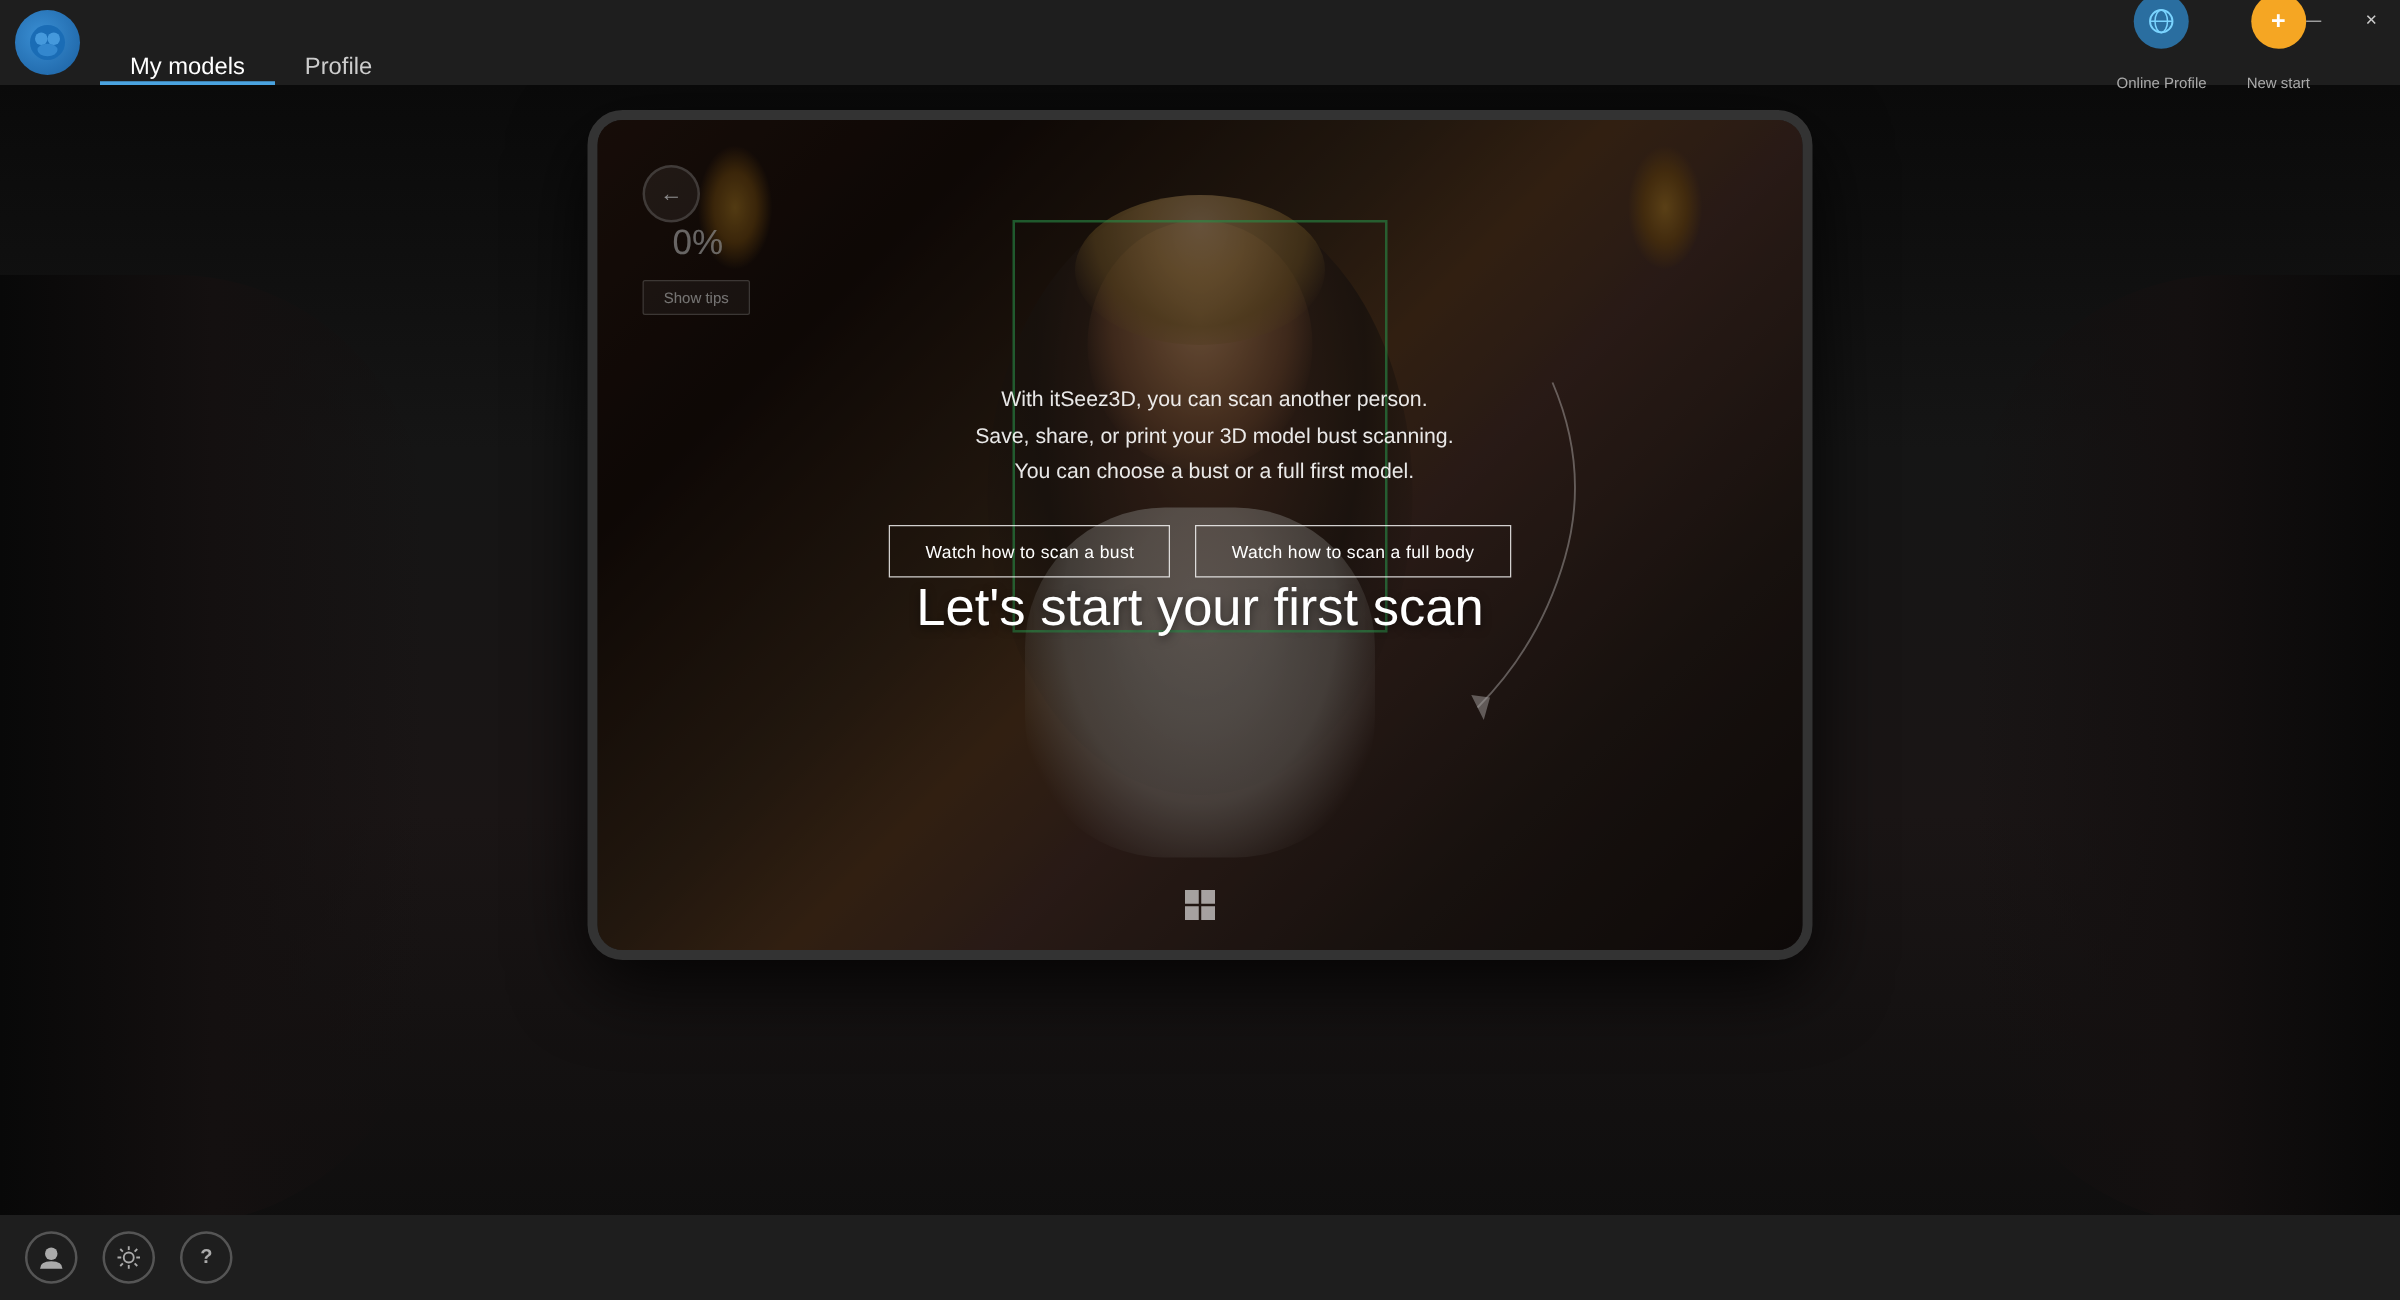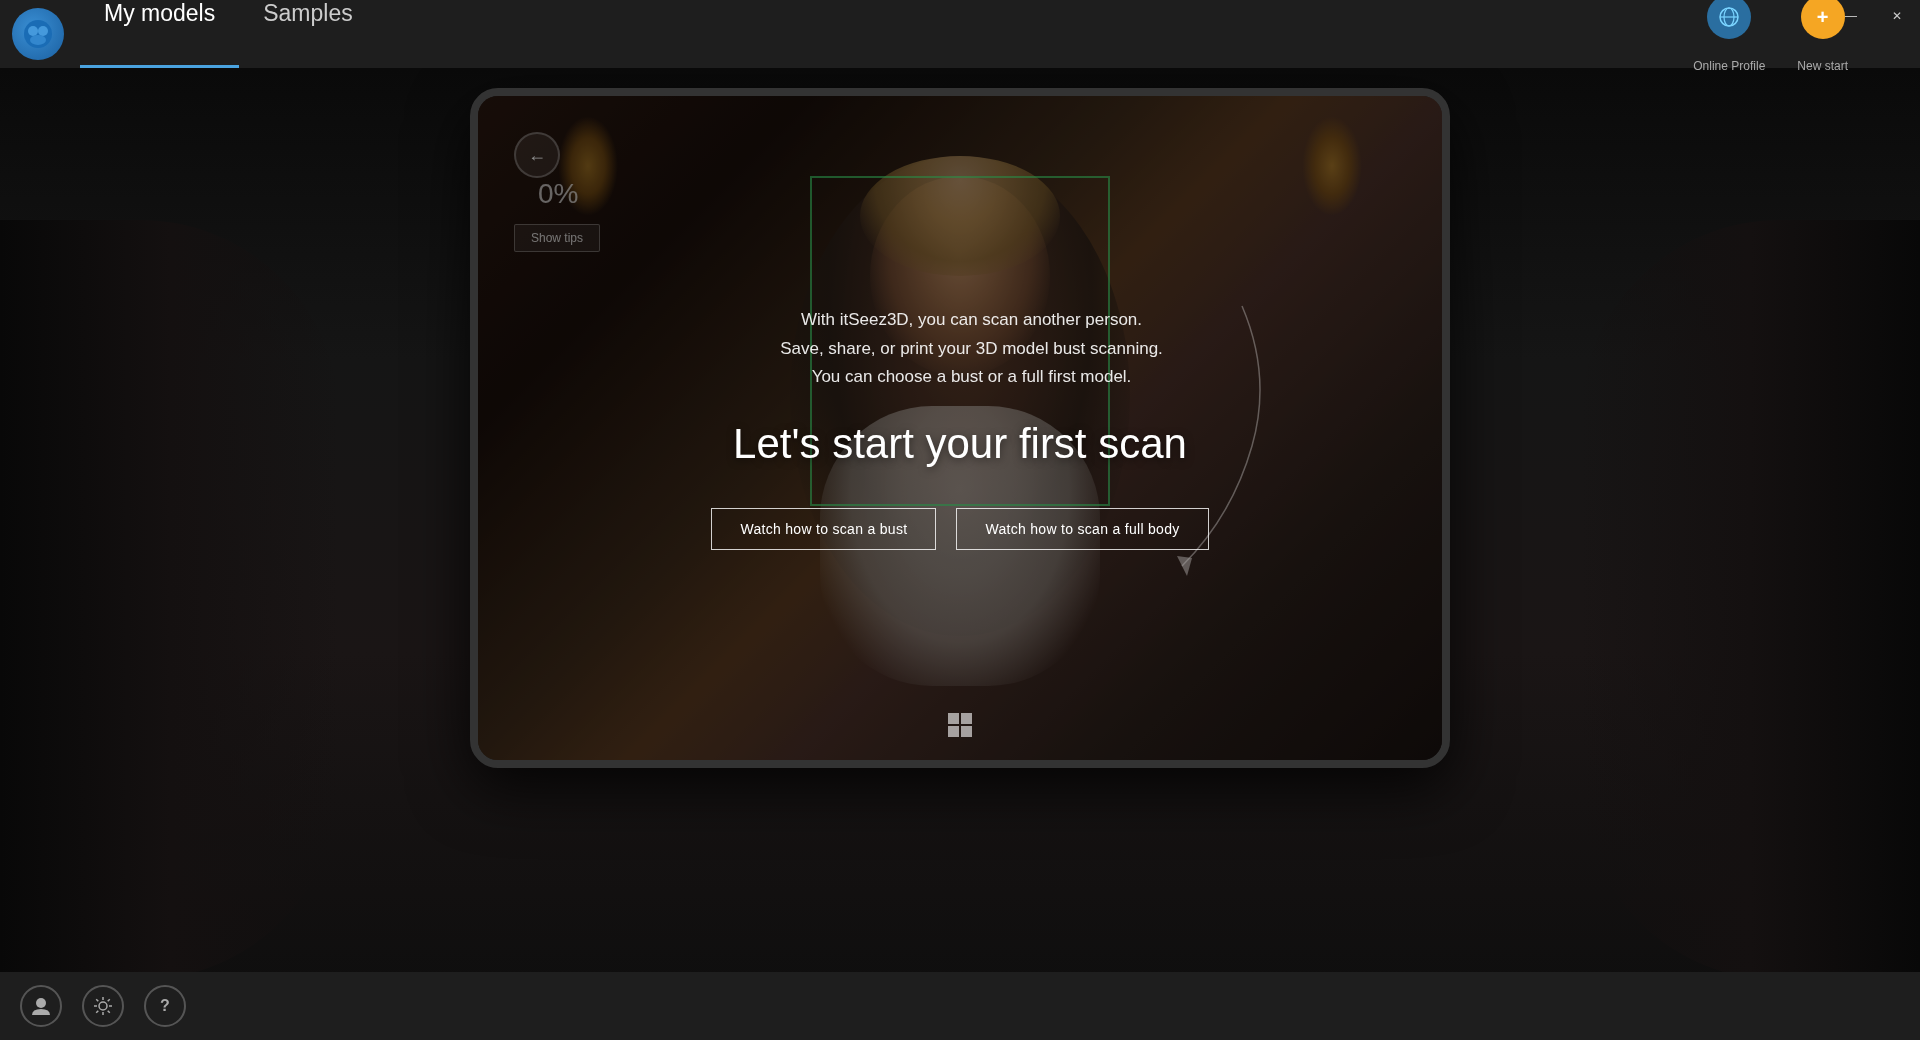--- a/index.html
+++ b/index.html
@@ -41,23 +41,23 @@
       display: flex;
       align-items: center;
       height: 100%;
       gap: 0;
     }
 
     .nav-tab {
       padding: 0 24px;
       height: 100%;
       display: flex;
-      align-items: flex-start;
+      align-items: flex-end;
       color: #ccc;
-      font-size: 23px;
+      font-size: 19px;
       font-weight: 400;
       cursor: pointer;
       border-bottom: 3px solid transparent;
     }
     .nav-tab.active {
       color: white;
       border-bottom: 3px solid #4aa3e0;
     }
 
     #titlebar-actions {
@@ -354,21 +354,21 @@
       <circle cx="11" cy="13" r="5" fill="#4a9fe0" opacity="0.9"></circle>
       <circle cx="21" cy="13" r="5" fill="#4a9fe0" opacity="0.9"></circle>
       <ellipse cx="16" cy="22" rx="8" ry="5" fill="#3a8fd4" opacity="0.8"></ellipse>
     </svg>
   </div>
   <nav id="nav-tabs">
     <div class="nav-tab active">
       <span>My models</span>
     </div>
     <div class="nav-tab">
-      <span>Samples</span>
+      <span>Profile</span>
     </div>
   </nav>
 
   <div id="titlebar-actions">
     <div class="action-btn">
       <div class="icon-circle online-profile-icon">
         <svg width="24" height="24" viewBox="0 0 24 24" fill="none">
           <circle cx="12" cy="12" r="9" stroke="#7ad4ff" stroke-width="1.5"></circle>
           <ellipse cx="12" cy="12" rx="5" ry="9" stroke="#7ad4ff" stroke-width="1.2"></ellipse>
           <line x1="3" y1="12" x2="21" y2="12" stroke="#7ad4ff" stroke-width="1.2"></line>
@@ -428,25 +428,25 @@
         <div id="progress-label">0%</div>
 
         <button id="show-tips-btn">Show tips</button>
 
         <div id="overlay-content">
           <div id="description-text">
             <span>With itSeez3D, you can scan another person.</span><br>
             <span>Save, share, or print your 3D model bust scanning.</span><br>
             <span>You can choose a bust or a full first model.</span>
           </div>
-          <div id="main-heading">Let's start your first scan</div>
           <div id="scan-buttons">
             <button class="scan-btn">Watch how to scan a bust</button>
             <button class="scan-btn">Watch how to scan a full body</button>
           </div>
+          <div id="main-heading">Let's start your first scan</div>
         </div>
 
         <svg id="deco-curve" viewBox="0 0 200 300">
           <path d="M 160 10 Q 190 80 170 150 Q 150 220 100 270" stroke="white" stroke-width="1.5" fill="none" opacity="0.5"></path>
           <polygon points="95,260 105,280 110,262" fill="white" opacity="0.5"></polygon>
         </svg>
 
         <div id="windows-btn">
           <svg width="28" height="28" viewBox="0 0 28 28" fill="rgba(255,255,255,0.6)">
             <rect x="2" y="2" width="11" height="11"></rect>

